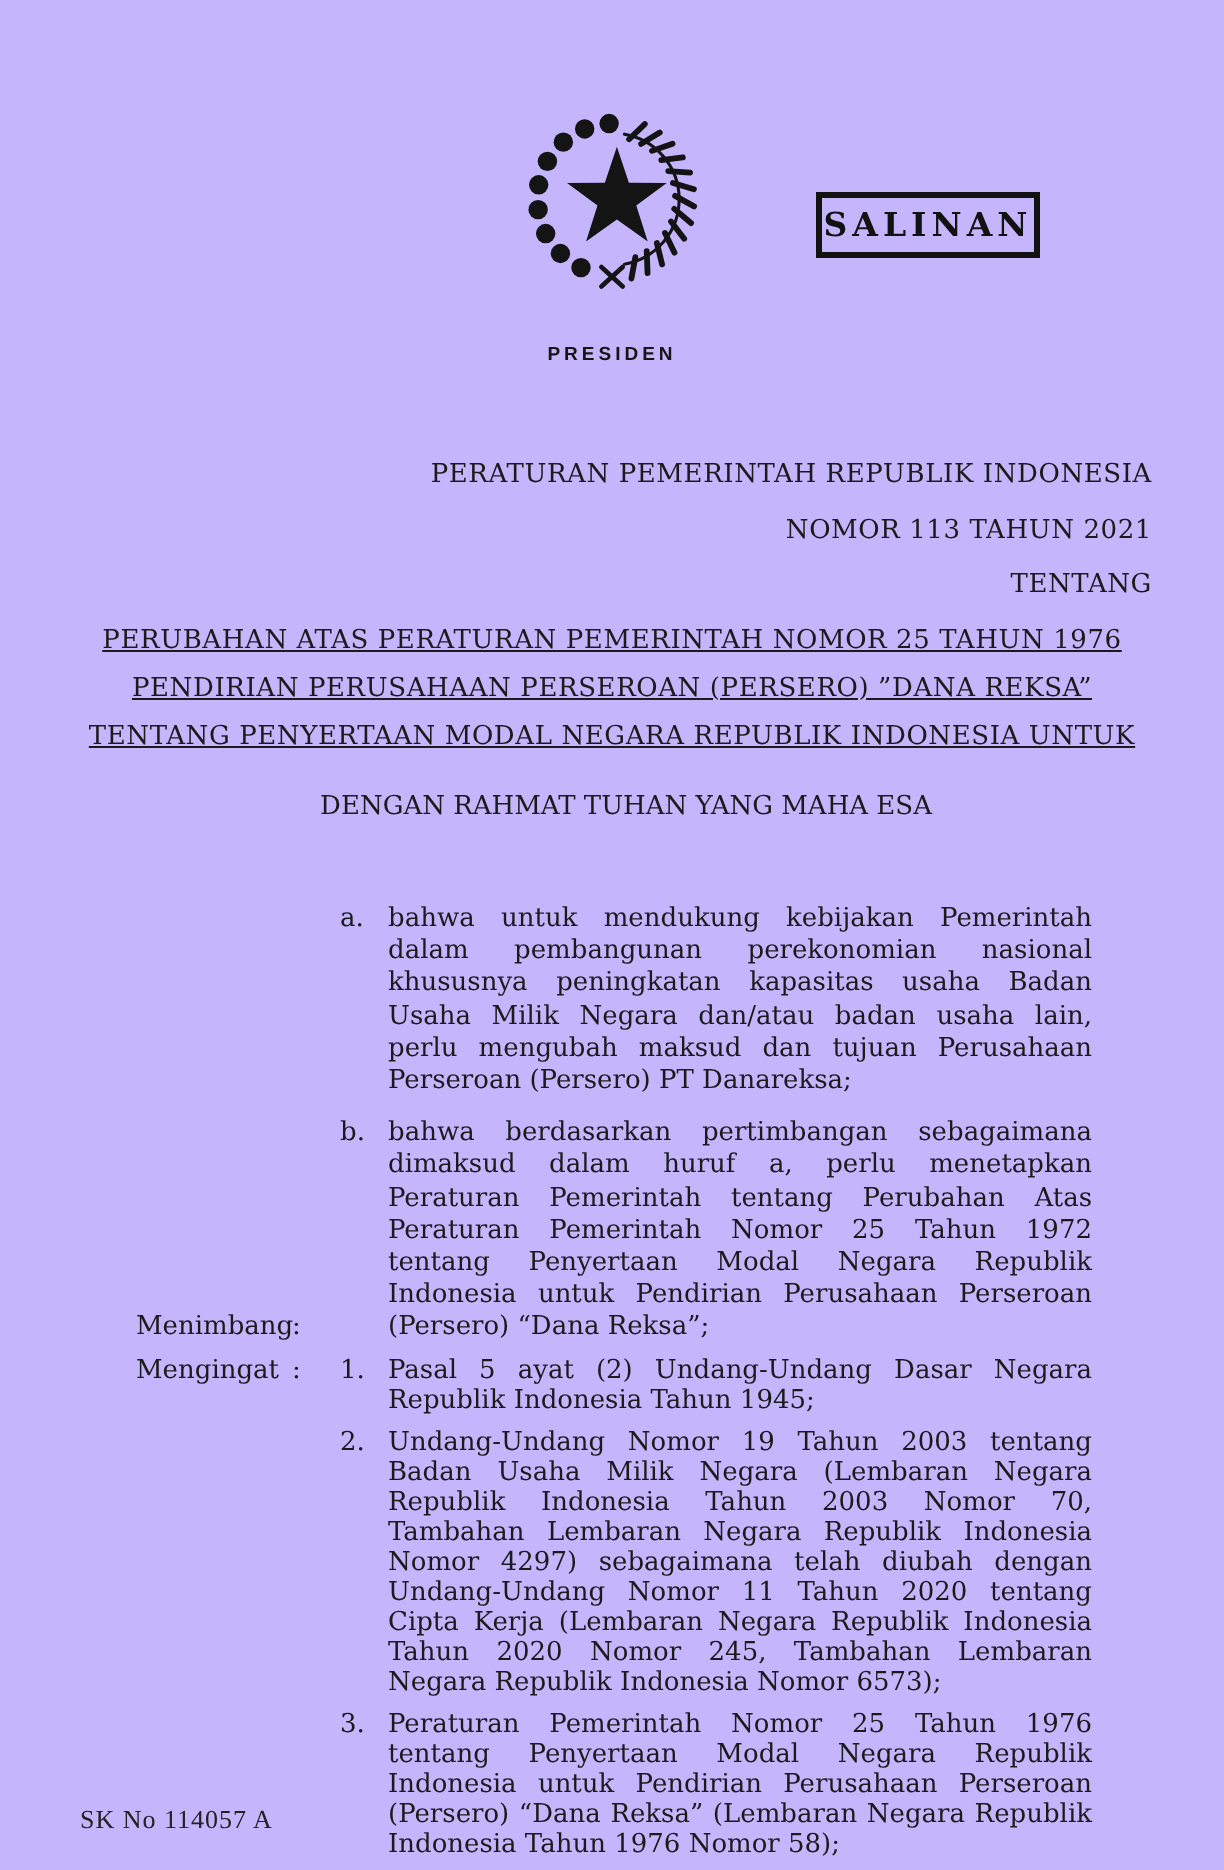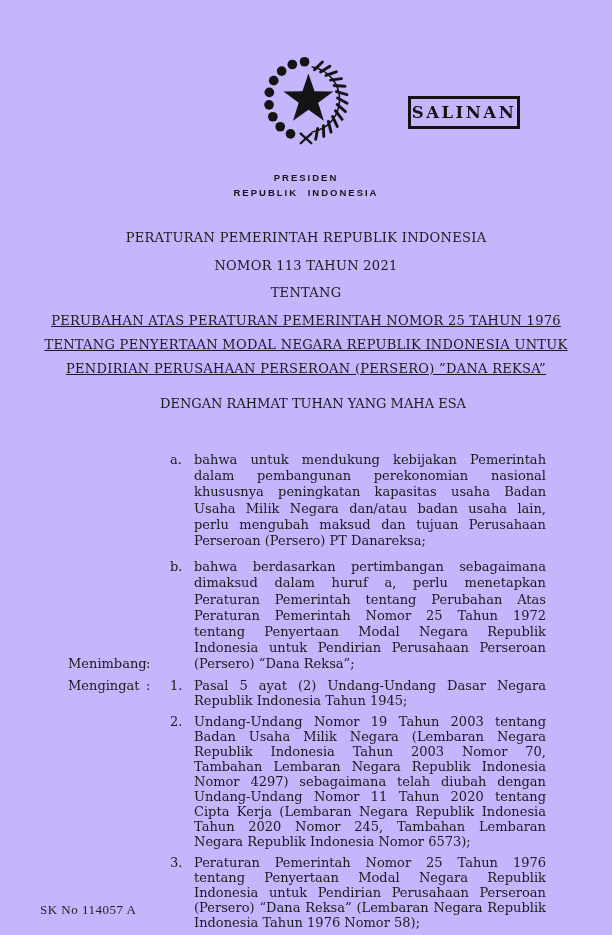--- a/index.html
+++ b/index.html
@@ -35,21 +35,21 @@
     color:#121212;
   }
 
   
   .title-block {
     position:absolute; top:231px; left:36px; width:540px;
     text-align:center;
     font-size:13px; letter-spacing:0.3px;
     line-height:14.5px;
   }
-  .title-line   { margin:0 0 13px 0; }
+  .title-line   { margin:0 0 13px 0;text-align:right; }
   .subject-line { margin:0 0 9.5px 0;text-decoration:underline; }
   .subject-line:last-child { margin-bottom:0; }
 
   .preamble {
     position:absolute; top:397px; left:0; width:612px;
     text-align:center; font-size:13px; line-height:14.5px;
   }
   .preamble-line1 { margin:0 0 12.5px 0;padding-left:14px; }
   .preamble-line2 { margin:0; }
 
@@ -127,30 +127,29 @@
       </g>
     </svg>
   </div>
 
   <div class="stamp">
     <span>SALINAN</span>
   </div>
 
   <div class="letterhead">
     <div class="letterhead-line1">PRESIDEN</div>
-    <div class="letterhead-line2">REPUBLIK INDONESIA</div>
   </div>
 
   <div class="title-block">
     <div class="title-line">PERATURAN PEMERINTAH REPUBLIK INDONESIA</div>
     <div class="title-line">NOMOR 113 TAHUN 2021</div>
     <div class="title-line">TENTANG</div>
     <div class="subject-line">PERUBAHAN ATAS PERATURAN PEMERINTAH NOMOR 25 TAHUN 1976</div>
+    <div class="subject-line">PENDIRIAN PERUSAHAAN PERSEROAN (PERSERO) ”DANA REKSA”</div>
     <div class="subject-line">TENTANG PENYERTAAN MODAL NEGARA REPUBLIK INDONESIA UNTUK</div>
-    <div class="subject-line">PENDIRIAN PERUSAHAAN PERSEROAN (PERSERO) ”DANA REKSA”</div>
   </div>
 
   <div class="preamble">
     <div class="preamble-line1">DENGAN RAHMAT TUHAN YANG MAHA ESA</div>
   </div>
 
   <div class="body-block">
 
     <div class="section-row menimbang">
       <div class="section-label">Menimbang</div>

